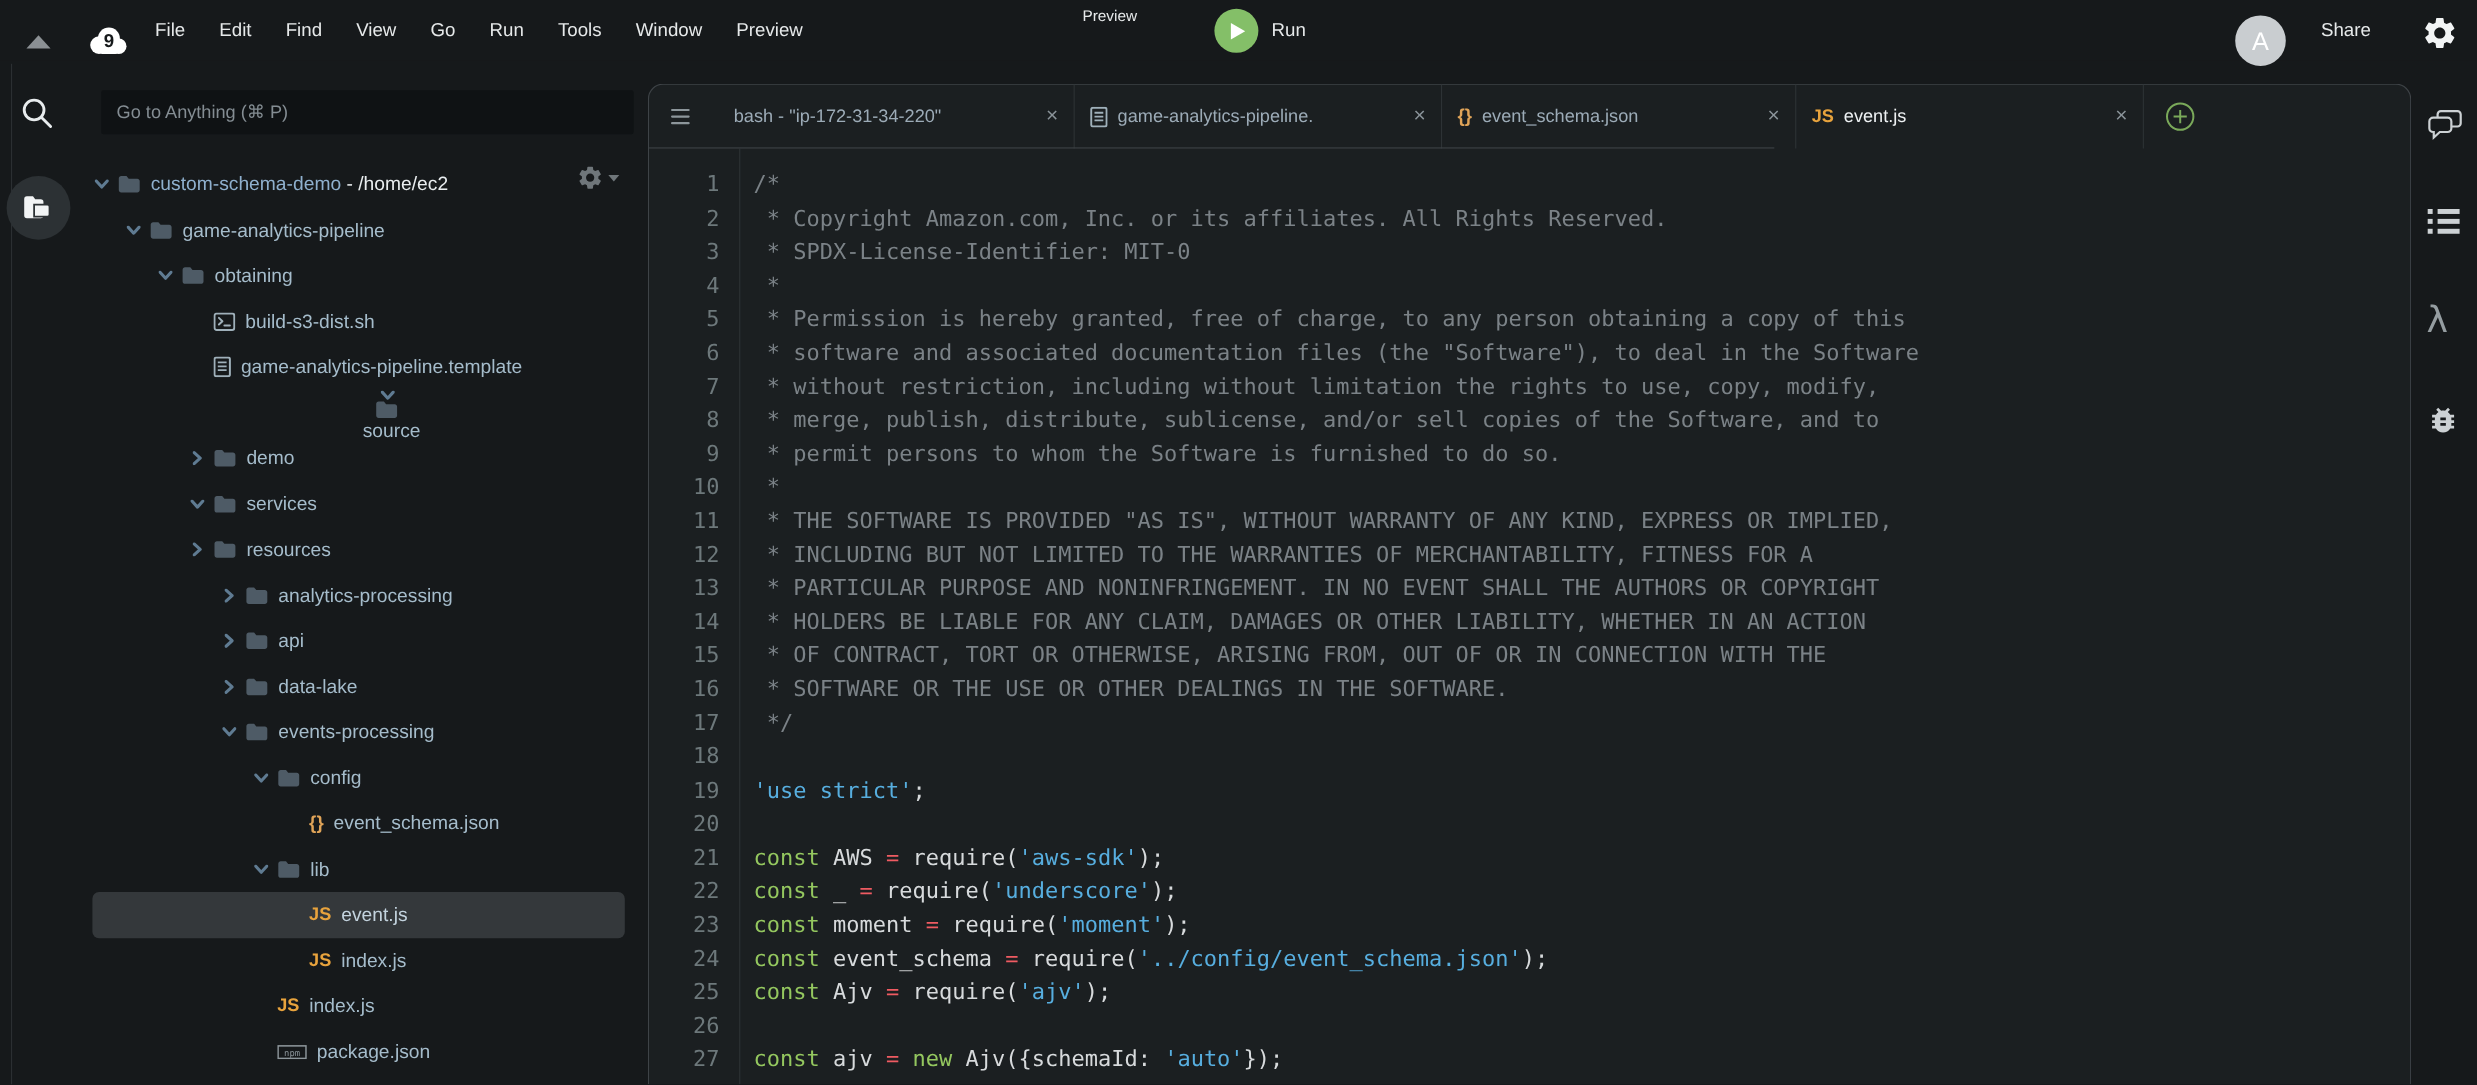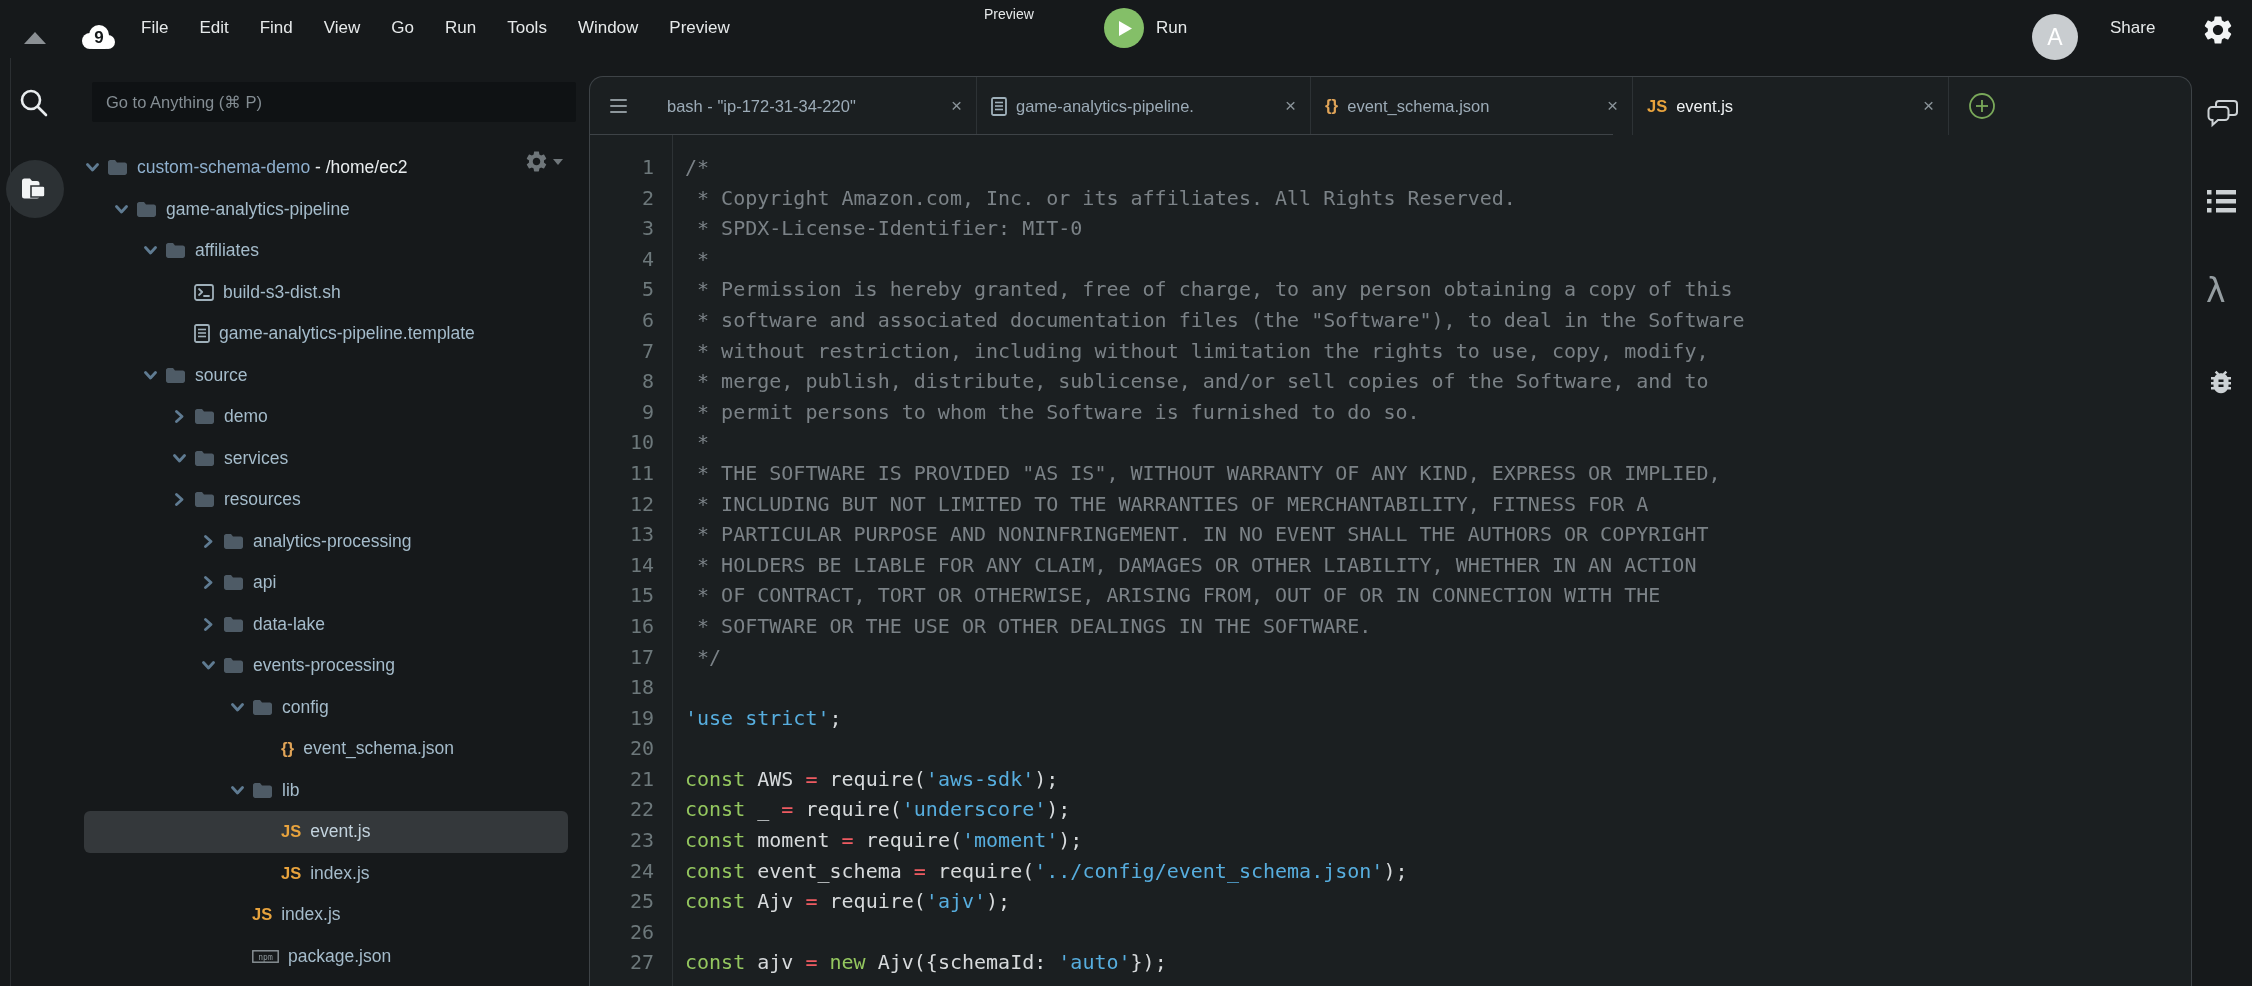--- a/index.html
+++ b/index.html
@@ -193,21 +193,21 @@
       <span class="chev ">
         <svg width="13" height="9" viewBox="0 0 13 9">
           <path d="M1.5 1.5 L6.5 7 L11.5 1.5" fill="none" stroke="#5f7b92" stroke-width="2.8" stroke-linecap="round" stroke-linejoin="round"></path>
         </svg>
       </span>
       <span class="ticon">
         <svg width="21" height="17" viewBox="0 0 21 17">
           <path d="M1 3.2 C1 2 2 1 3.2 1 H8 l2 2.4 H17.8 C19 3.4 20 4.4 20 5.6 V13.8 C20 15 19 16 17.8 16 H3.2 C2 16 1 15 1 13.8 Z" fill="#4e5b66"></path>
         </svg>
       </span>
-      <span class="tlabel">affiliates</span>
+      <span class="tlabel">obtaining</span>
     </div>
     <div class="tree-row" style="padding-left: 117px; text-align: right;">
       <span class="chev-spacer"></span>
       <span class="ticon">
         <svg width="20" height="17" viewBox="0 0 20 17">
           <rect x="1" y="1" width="18" height="15" rx="2" fill="none" stroke="#9fb0ba" stroke-width="1.8"></rect>
           <path d="M5 5 l3.2 3 L5 11" fill="none" stroke="#9fb0ba" stroke-width="1.8" stroke-linecap="round" stroke-linejoin="round"></path>
           <line x1="10" y1="12" x2="15" y2="12" stroke="#9fb0ba" stroke-width="1.8" stroke-linecap="round"></line>
         </svg>
       </span>
@@ -218,21 +218,21 @@
       <span class="ticon">
         <svg width="16" height="19" viewBox="0 0 16 19">
           <rect x="1" y="1" width="14" height="17" rx="1.5" fill="none" stroke="#9fb0ba" stroke-width="1.8"></rect>
           <line x1="4" y1="5.5" x2="12" y2="5.5" stroke="#9fb0ba" stroke-width="1.6"></line>
           <line x1="4" y1="9" x2="12" y2="9" stroke="#9fb0ba" stroke-width="1.6"></line>
           <line x1="4" y1="12.5" x2="12" y2="12.5" stroke="#9fb0ba" stroke-width="1.6"></line>
         </svg>
       </span>
       <span class="tlabel">game-analytics-pipeline.template</span>
     </div>
-    <div class="tree-row" style="padding-left: 88px;">
+    <div class="tree-row" style="padding-left: 88px; flex-direction: column;">
       <span class="chev ">
         <svg width="13" height="9" viewBox="0 0 13 9">
           <path d="M1.5 1.5 L6.5 7 L11.5 1.5" fill="none" stroke="#5f7b92" stroke-width="2.8" stroke-linecap="round" stroke-linejoin="round"></path>
         </svg>
       </span>
       <span class="ticon">
         <svg width="21" height="17" viewBox="0 0 21 17">
           <path d="M1 3.2 C1 2 2 1 3.2 1 H8 l2 2.4 H17.8 C19 3.4 20 4.4 20 5.6 V13.8 C20 15 19 16 17.8 16 H3.2 C2 16 1 15 1 13.8 Z" fill="#4e5b66"></path>
         </svg>
       </span>

